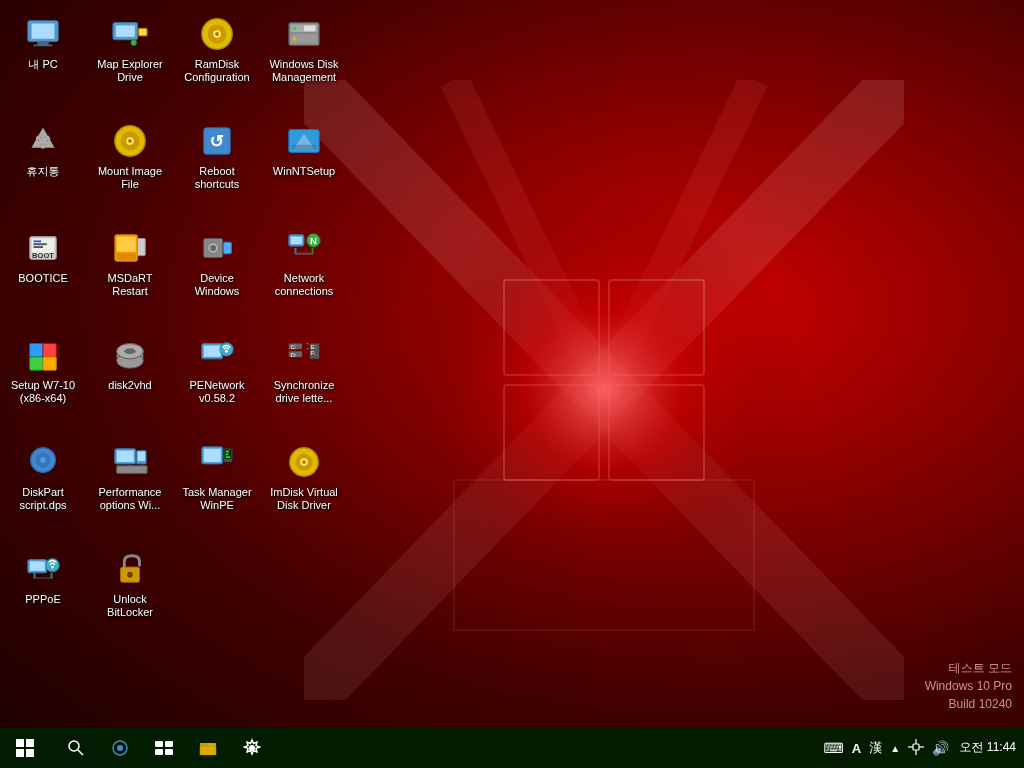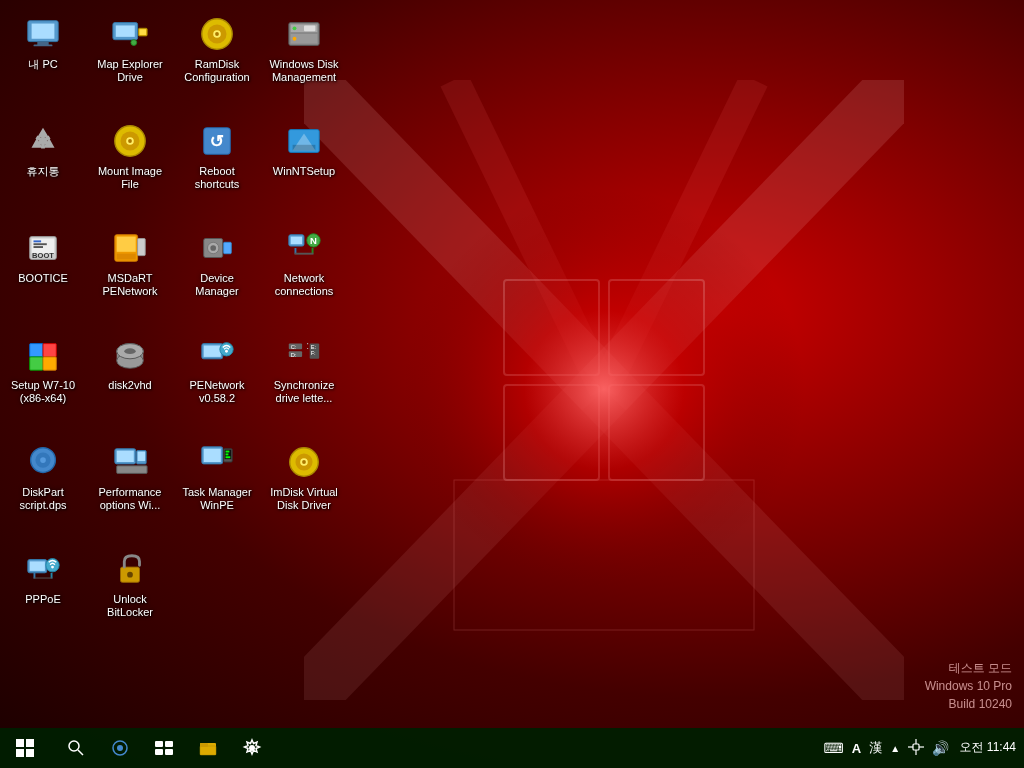--- a/index.html
+++ b/index.html
@@ -319,34 +319,34 @@
 
   <div class="icon-item">
     <div class="icon-img">
       <svg class="icon-svg" viewBox="0 0 40 40">
           <rect x="4" y="6" width="24" height="28" rx="2" fill="#ee9900" stroke="#cc7700" stroke-width="1"></rect>
           <rect x="6" y="8" width="20" height="16" fill="#ffcc44"></rect>
           <rect x="6" y="26" width="20" height="6" fill="#dd8800"></rect>
           <rect x="28" y="10" width="8" height="18" rx="1" fill="#cccccc" stroke="#999" stroke-width="1"></rect>
         </svg>
     </div>
-    <span class="icon-label">MSDaRT PENetwork</span>
+    <span class="icon-label">MSDaRT Restart</span>
   </div>
 
 
   <div class="icon-item">
     <div class="icon-img">
       <svg class="icon-svg" viewBox="0 0 40 40">
           <rect x="6" y="10" width="20" height="20" rx="2" fill="#888" stroke="#555" stroke-width="1"></rect>
           <circle cx="16" cy="20" r="6" fill="#aaa" stroke="#777" stroke-width="1"></circle>
           <circle cx="16" cy="20" r="3" fill="#666"></circle>
           <rect x="27" y="14" width="8" height="12" rx="1" fill="#55aaff" stroke="#3388cc" stroke-width="1"></rect>
         </svg>
     </div>
-    <span class="icon-label">Device Manager</span>
+    <span class="icon-label">Device Windows</span>
   </div>
 
   <div class="icon-item">
     <div class="icon-img">
       <svg class="icon-svg" viewBox="0 0 40 40">
           <rect x="4" y="6" width="16" height="12" rx="2" fill="#5599cc" stroke="#3377aa" stroke-width="1"></rect>
           <rect x="6" y="8" width="12" height="8" fill="#aaddff"></rect>
           <circle cx="30" cy="12" r="7" fill="#44aa44" stroke="#228822" stroke-width="1"></circle>
           <text x="30" y="16" text-anchor="middle" font-size="10" fill="white" font-weight="bold">N</text>
           <rect x="10" y="20" width="2" height="6" fill="#3377aa"></rect>

